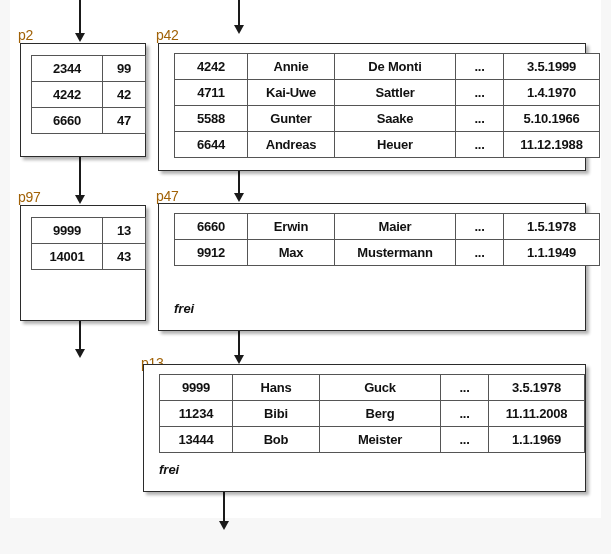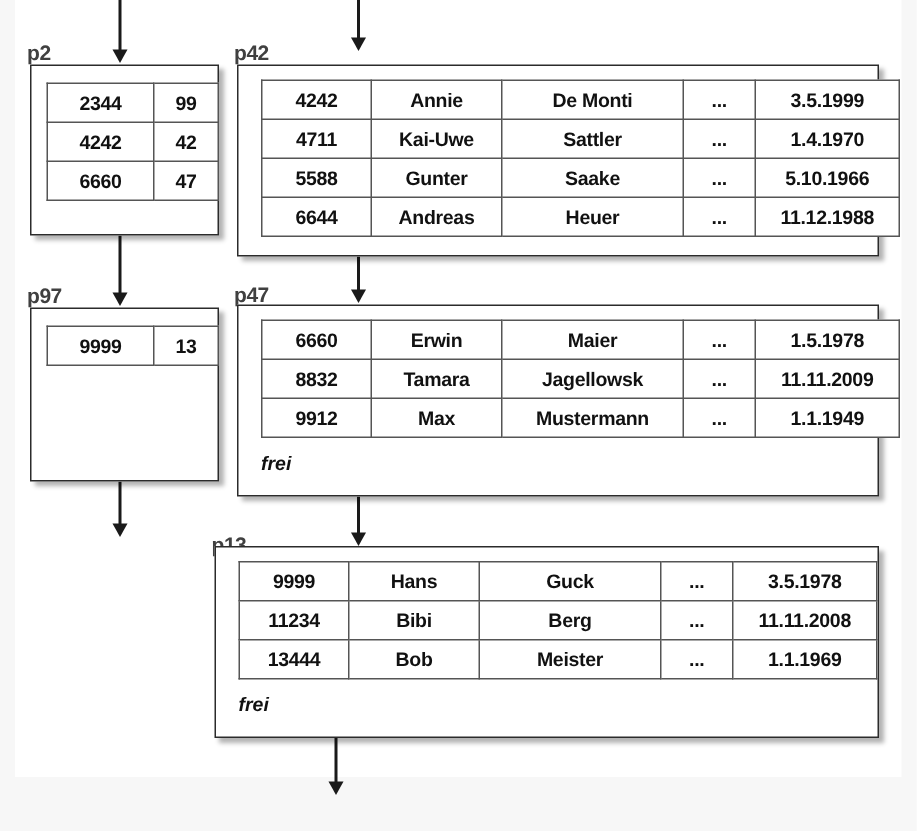--- a/index.html
+++ b/index.html
@@ -25,22 +25,22 @@
   .block {
     position: absolute;
     background: #ffffff;
     border: 1.5px solid #2b2b2b;
     box-shadow: 3px 3px 3px rgba(0,0,0,0.30);
     box-sizing: border-box;
   }
   .block-label {
     position: absolute;
     font-size: 14px;
-    font-weight: bold;
-    color: #404040;
+    font-weight: normal;
+    color: #a16207;
     letter-spacing: -0.3px;
     white-space: nowrap;
   }
   
   table.rec {
     border-collapse: collapse;
     position: absolute;
     table-layout: fixed;
     background: #ffffff;
   }
@@ -180,43 +180,40 @@
   </div>
 
   <div class="block-label" style="left:8px; top:189px;">p97</div>
   <div class="block" style="left:10px; top:205px; width:126px; height:116px;">
     <table class="rec" style="left:10px; top:11px; width:104px;">
       <tbody>
         <tr>
           <td style="width:66px;">9999</td>
           <td style="width:38px;margin-top:43px;">13</td>
         </tr>
+        <tr>
+          <td>14001</td>
+          <td>43</td>
+        </tr>
       </tbody>
     </table>
   </div>
 
   <div class="block-label" style="left:146px; top:188px;">p47</div>
   <div class="block" style="left:148px; top:203px; width:428px; height:128px;">
     <table class="rec" style="left:15px; top:9px; width:400px;">
       <tbody>
         <tr>
           <td style="width:68px;">6660</td>
           <td style="width:82px;">Erwin</td>
           <td style="width:116px;margin-top:16px;">Maier</td>
           <td style="width:43px;">...</td>
           <td style="width:91px;">1.5.1978</td>
         </tr>
         <tr>
-          <td>8832</td>
-          <td>Tamara</td>
-          <td>Jagellowsk</td>
-          <td>...</td>
-          <td>11.11.2009</td>
-        </tr>
-        <tr>
           <td>9912</td>
           <td>Max</td>
           <td>Mustermann</td>
           <td>...</td>
           <td>1.1.1949</td>
         </tr>
       </tbody>
     </table>
     <div class="frei" style="left:15px; top:97px;">frei</div>
   </div>

